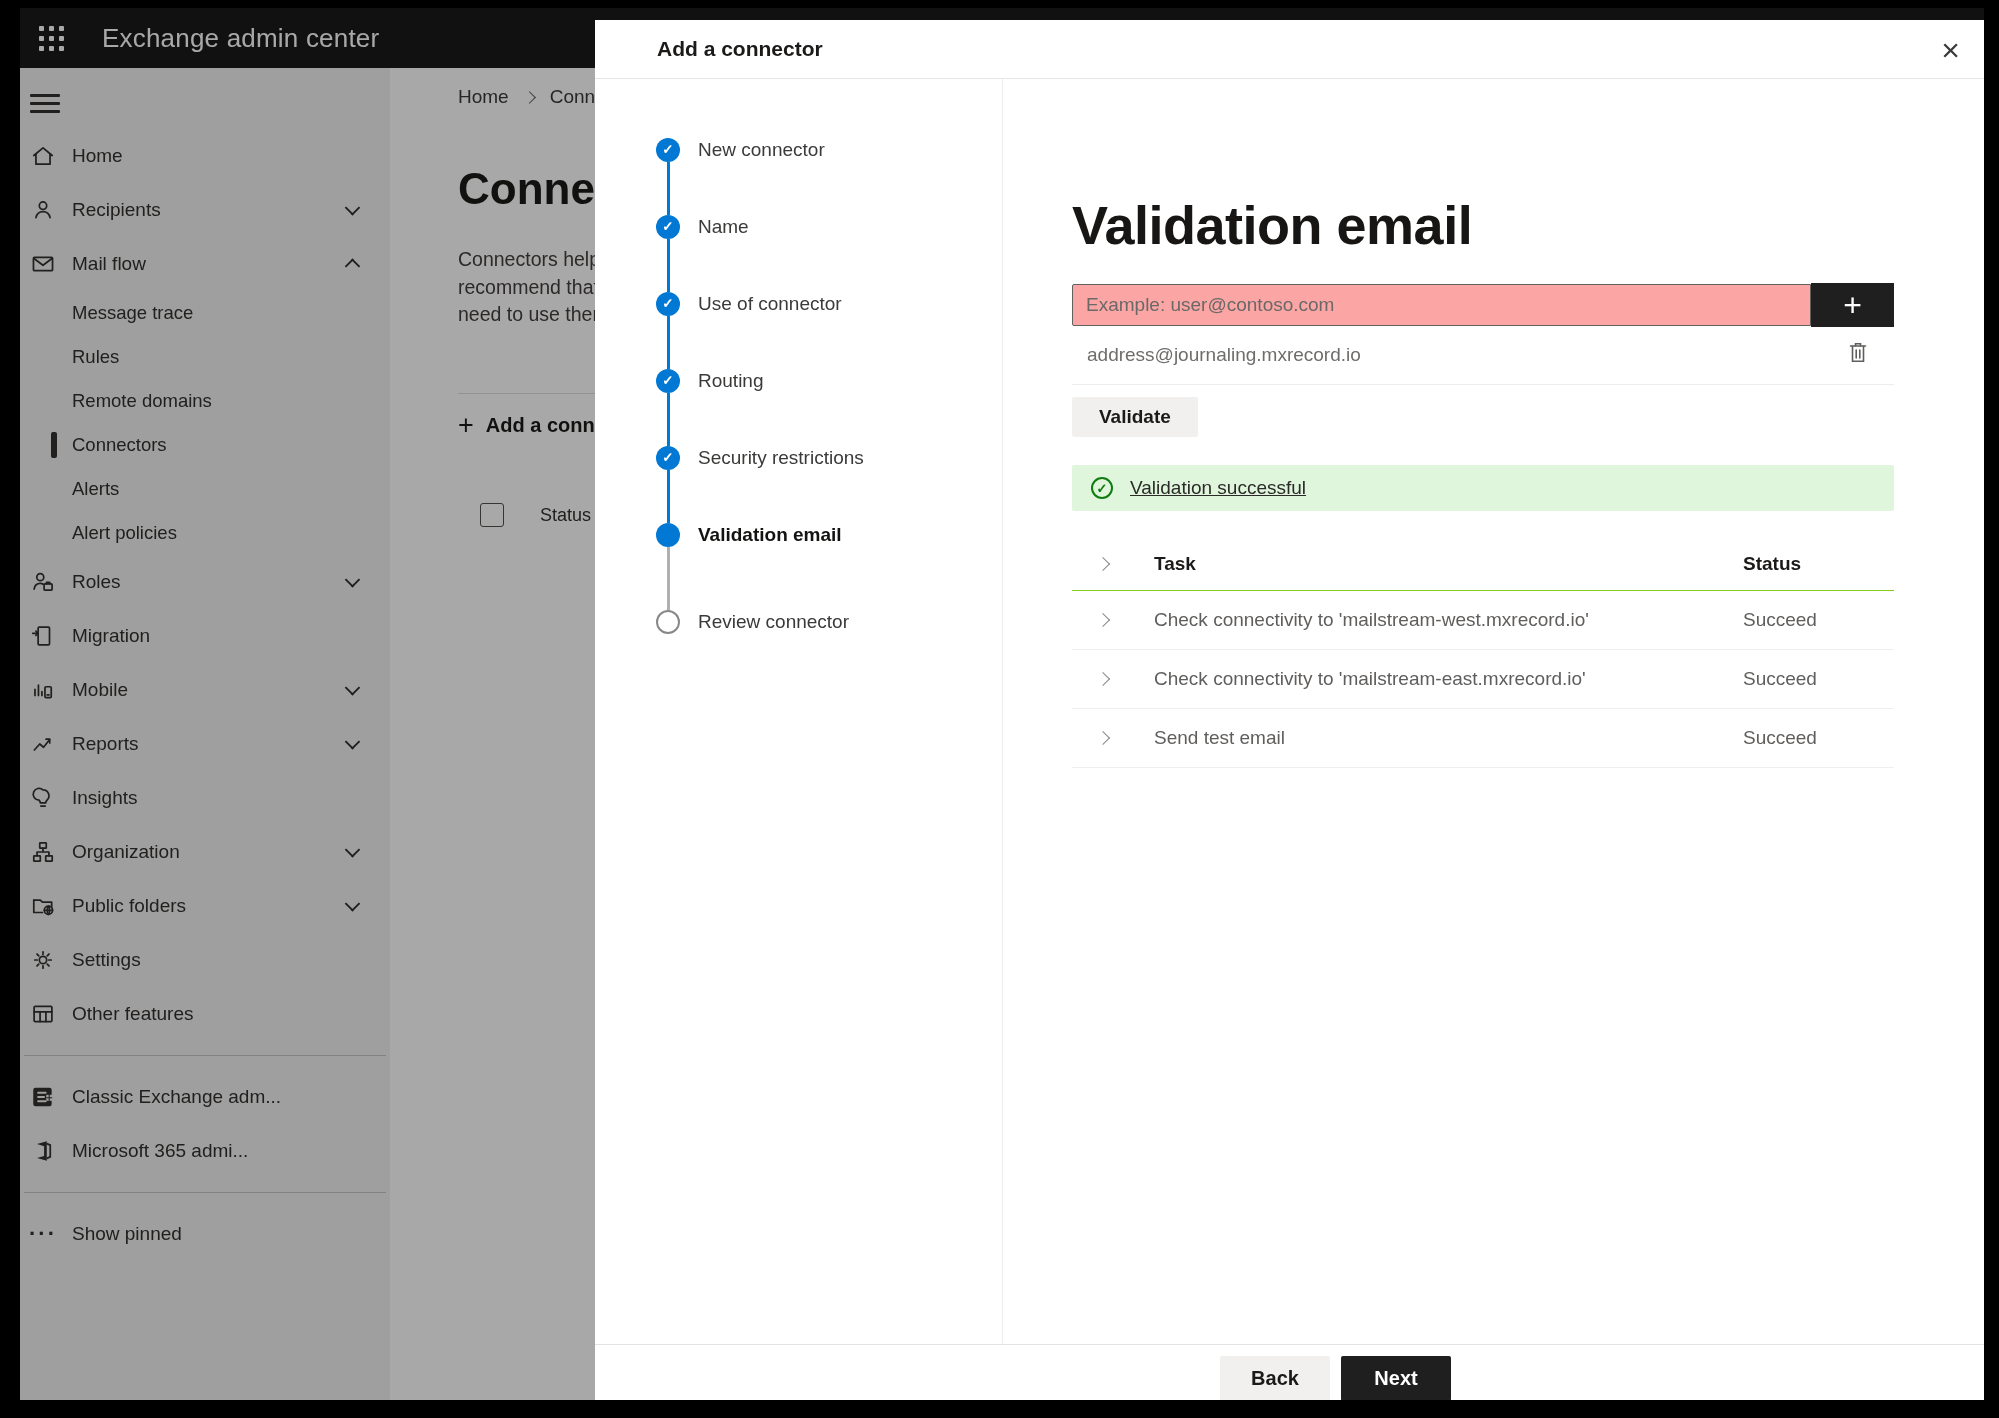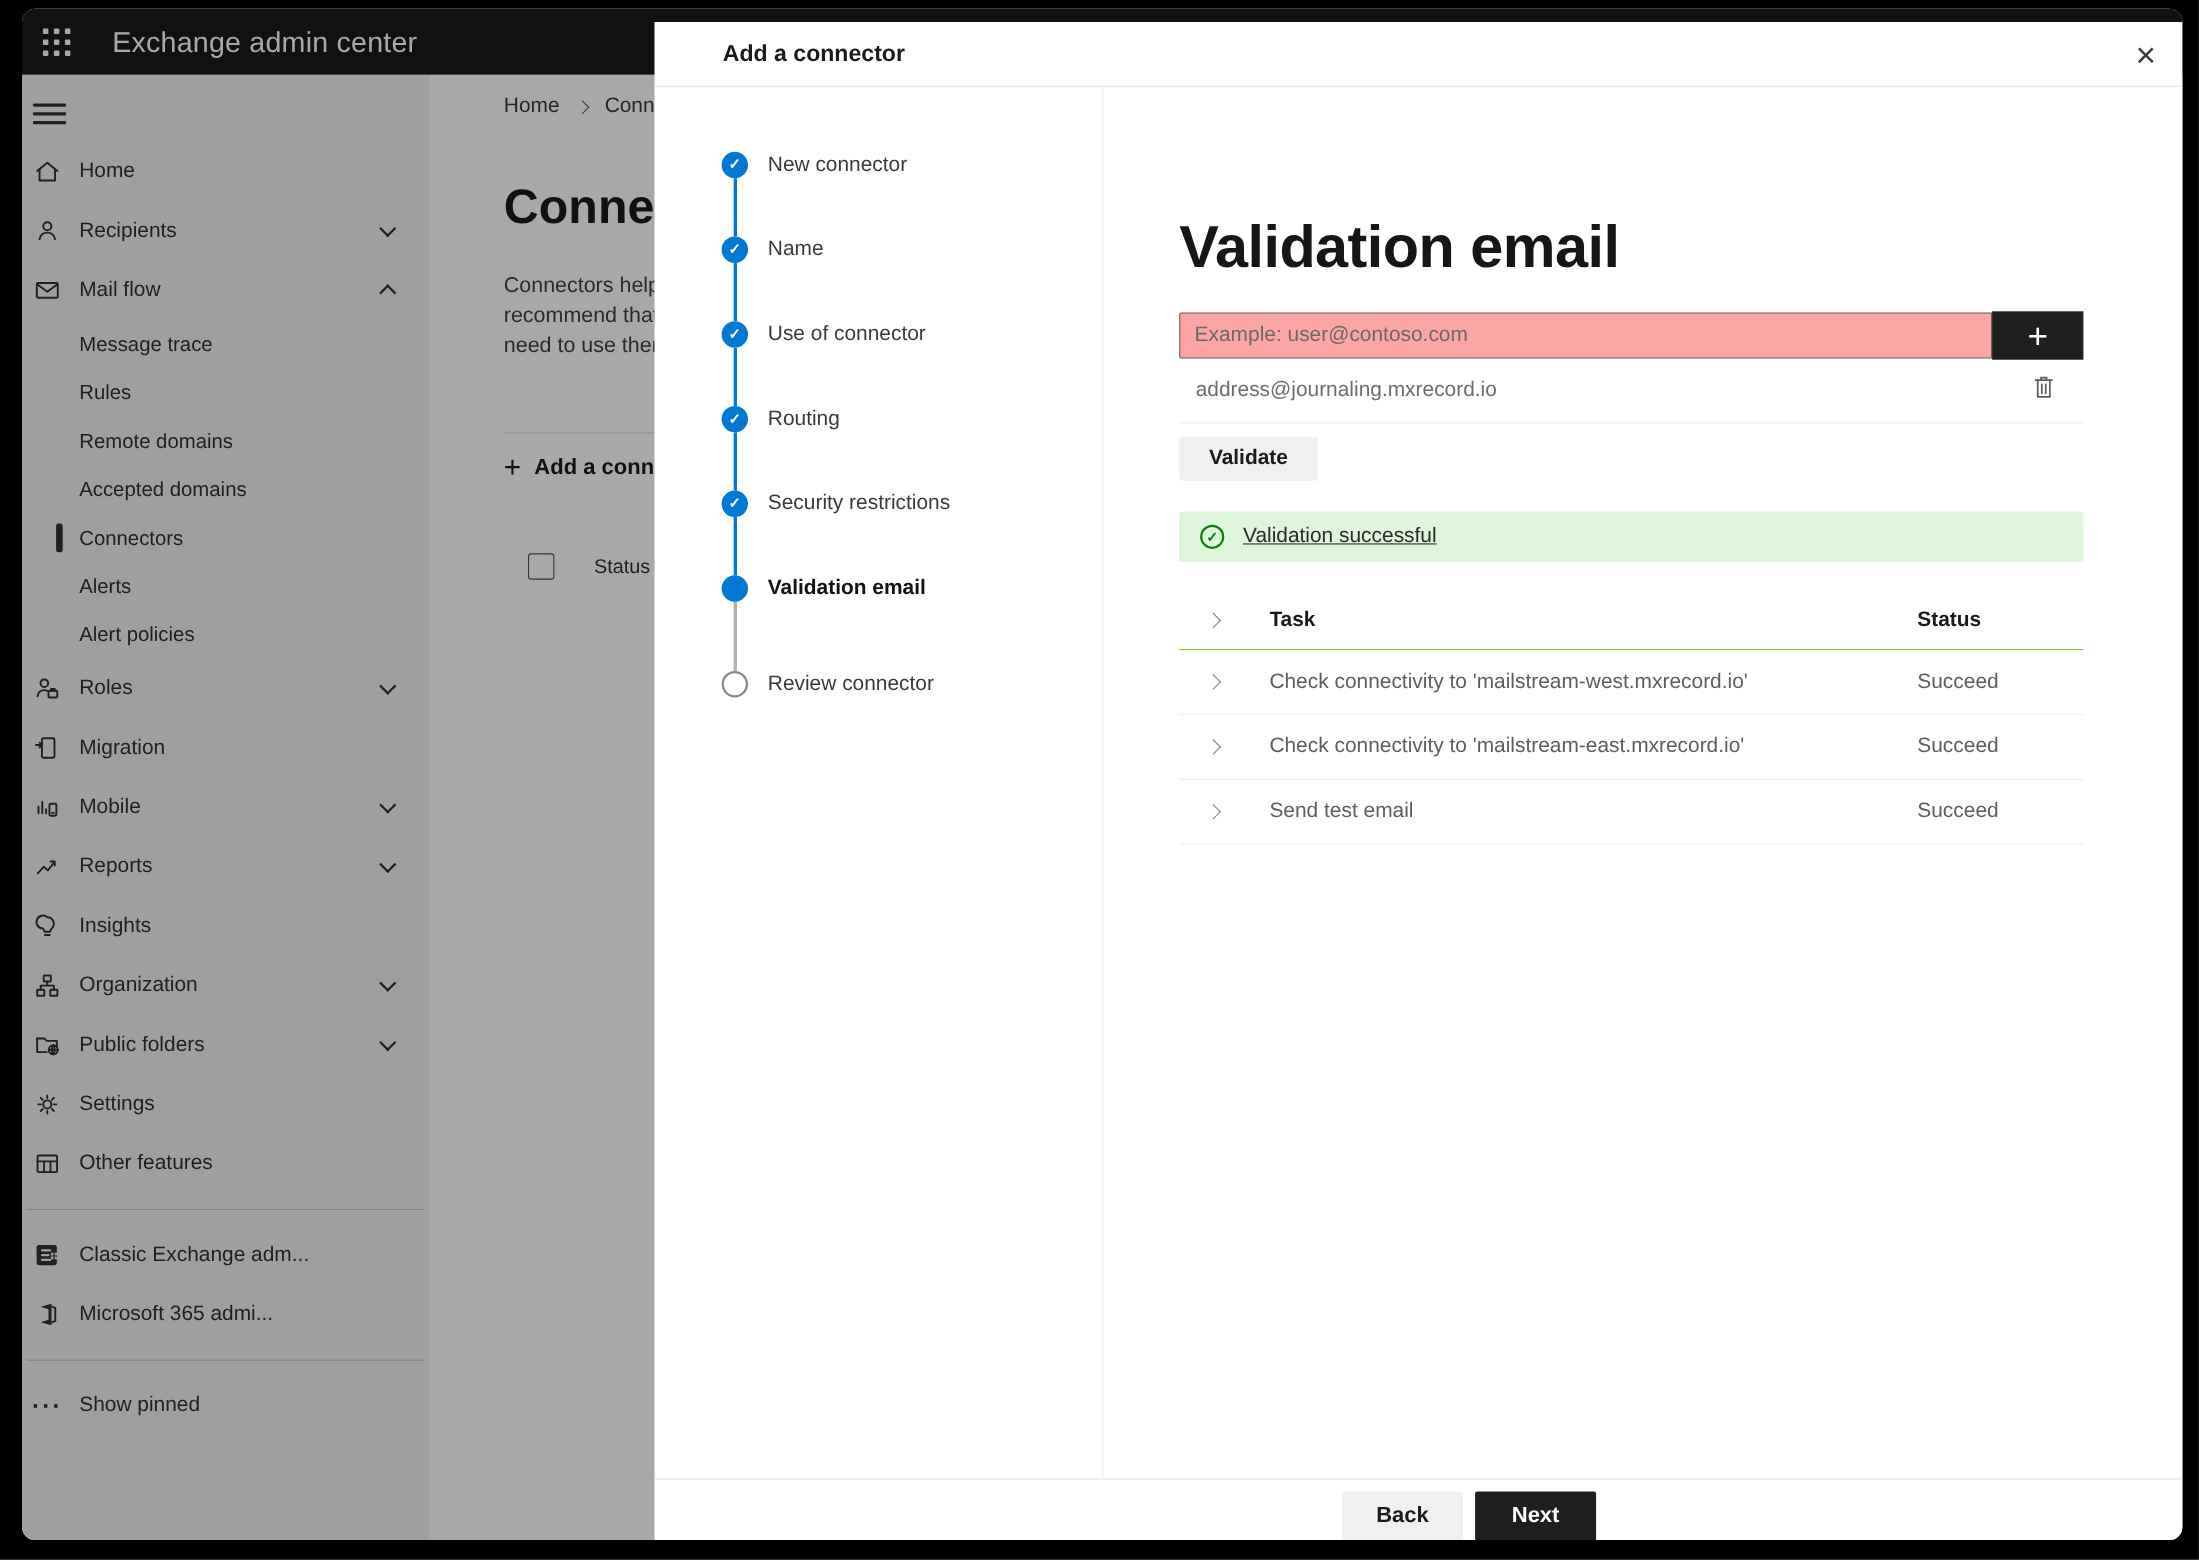--- a/index.html
+++ b/index.html
@@ -1,18 +1,18 @@
 <!DOCTYPE html>
 <html><head>
 <meta charset="utf-8">
 <style>
   html,body{margin:0;padding:0;}
   body{width:1999px;height:1418px;background:#000;position:relative;overflow:hidden;
        font-family:"Liberation Sans",sans-serif;-webkit-font-smoothing:antialiased;}
-  .app{position:absolute;left:20px;top:8px;width:1964px;height:1392px;background:#fff;overflow:hidden;border-radius:12px;}
+  .app{position:absolute;left:20px;top:8px;width:1964px;height:1392px;background:#fff;overflow:hidden;}
 
   
   .topbar{position:absolute;left:0;top:0;right:0;height:60px;background:#1b1b1b;display:flex;align-items:center;z-index:1;}
   .waffle{width:62px;height:60px;display:flex;align-items:center;justify-content:center;cursor:pointer;}
   .waffle .g{display:grid;grid-template-columns:repeat(3,5px);grid-gap:5px;}
   .waffle .g i{width:5px;height:5px;background:#fff;border-radius:1px;}
   .topbar-title{color:#fff;font-size:26px;margin-left:20px;letter-spacing:.2px;}
 
   
   .sidebar{position:absolute;left:0;top:60px;width:370px;bottom:0;background:#f3f2f1;z-index:1;}
@@ -170,23 +170,20 @@
     </div>
 
     <div class="nav sub">
         <span>Message trace</span>
       </div>
     <div class="nav sub">
         <span>Rules</span>
       </div>
     <div class="nav sub">
         <span>Remote domains</span>
-      </div>
-    <div class="nav sub">
-        <span>Accepted domains</span>
       </div>
     <div class="nav sub sel">
         <span>Connectors</span>
       </div>
     <div class="nav sub">
         <span>Alerts</span>
       </div>
     <div class="nav sub">
         <span>Alert policies</span>
       </div>

